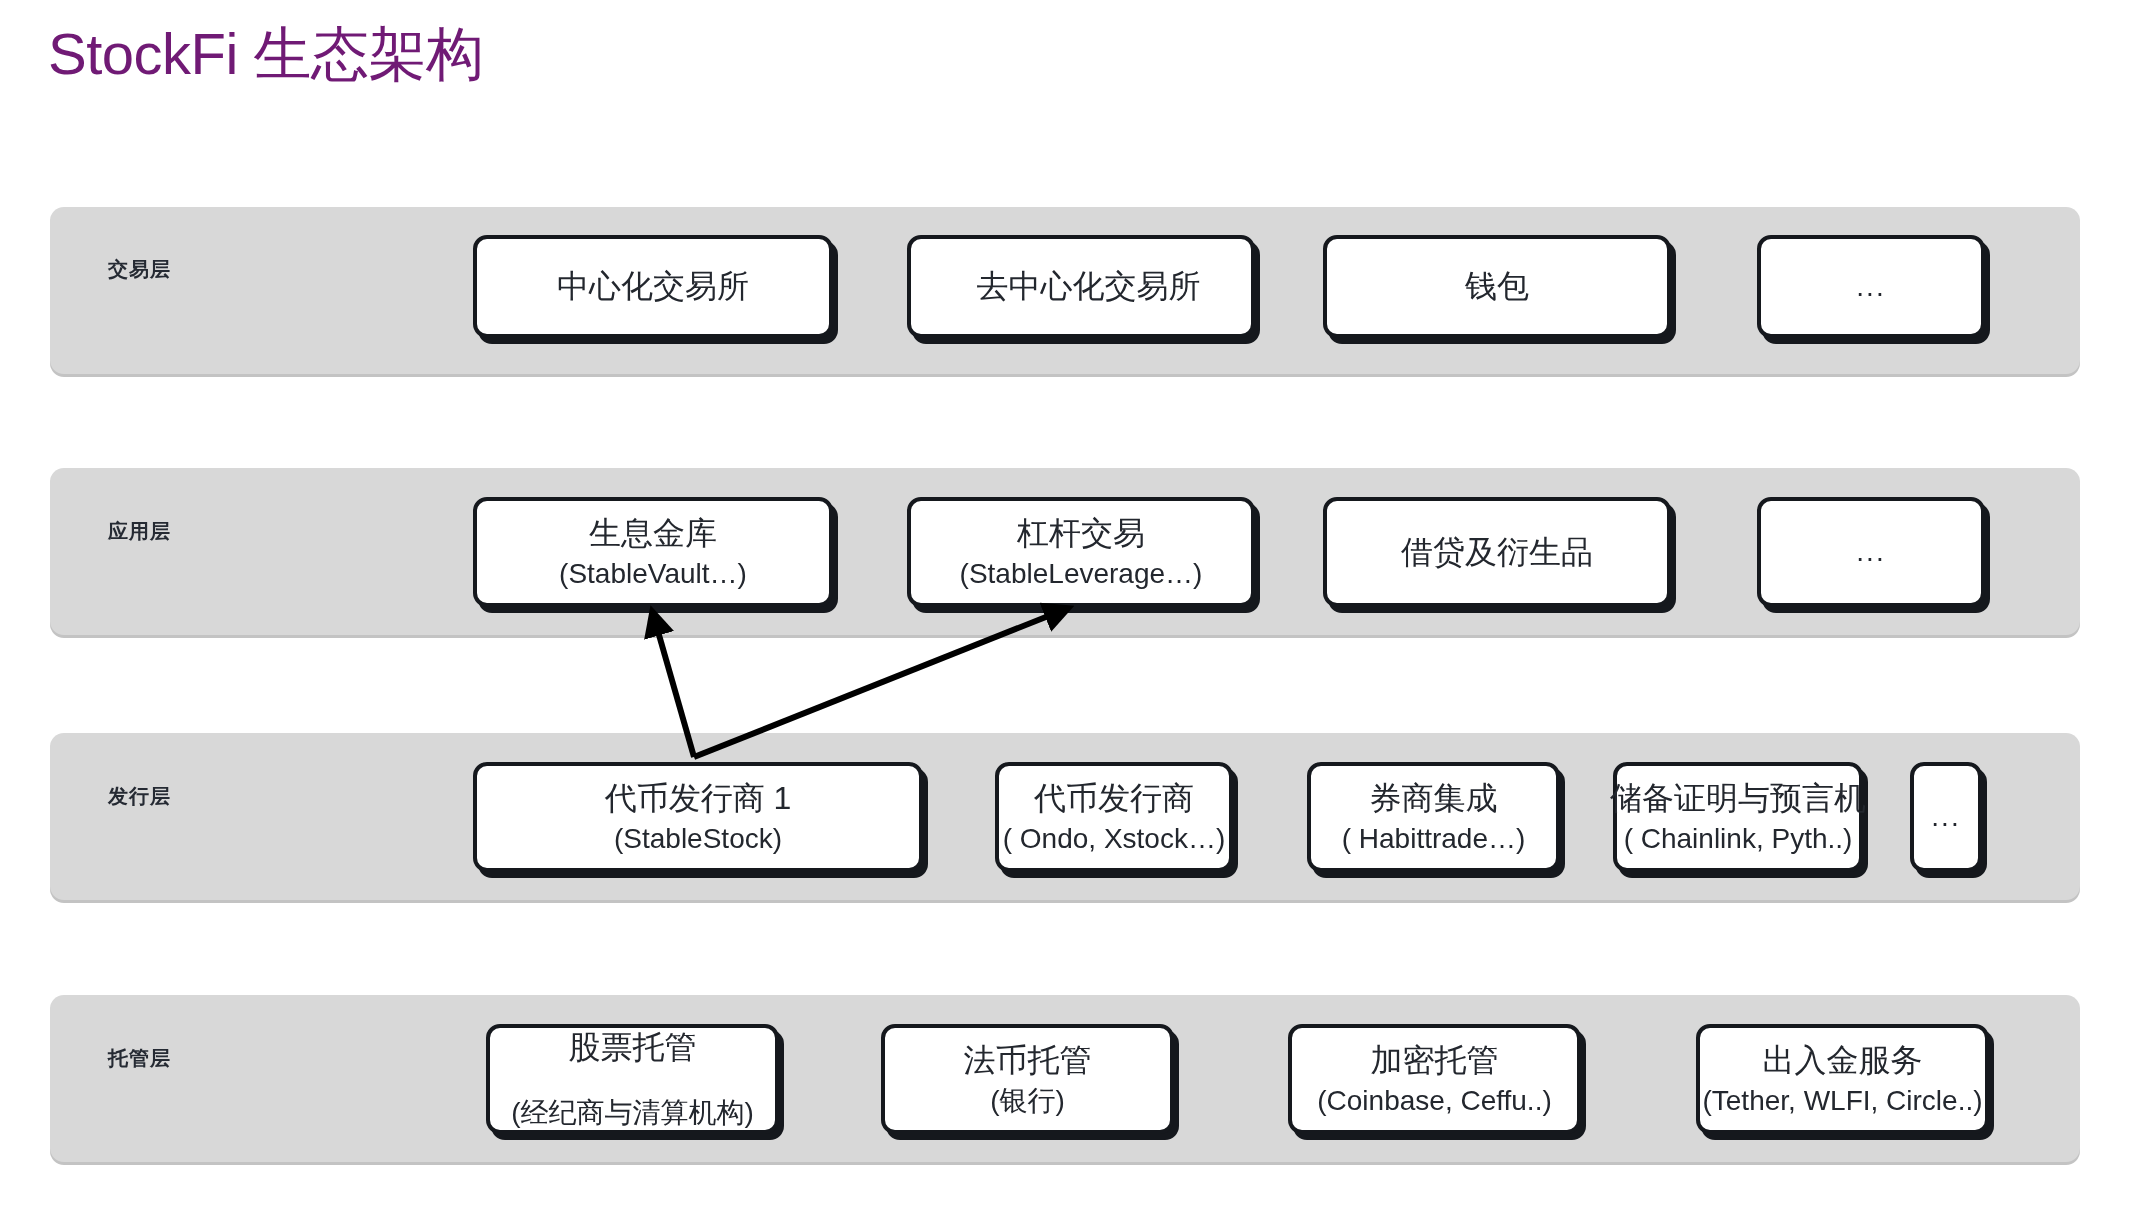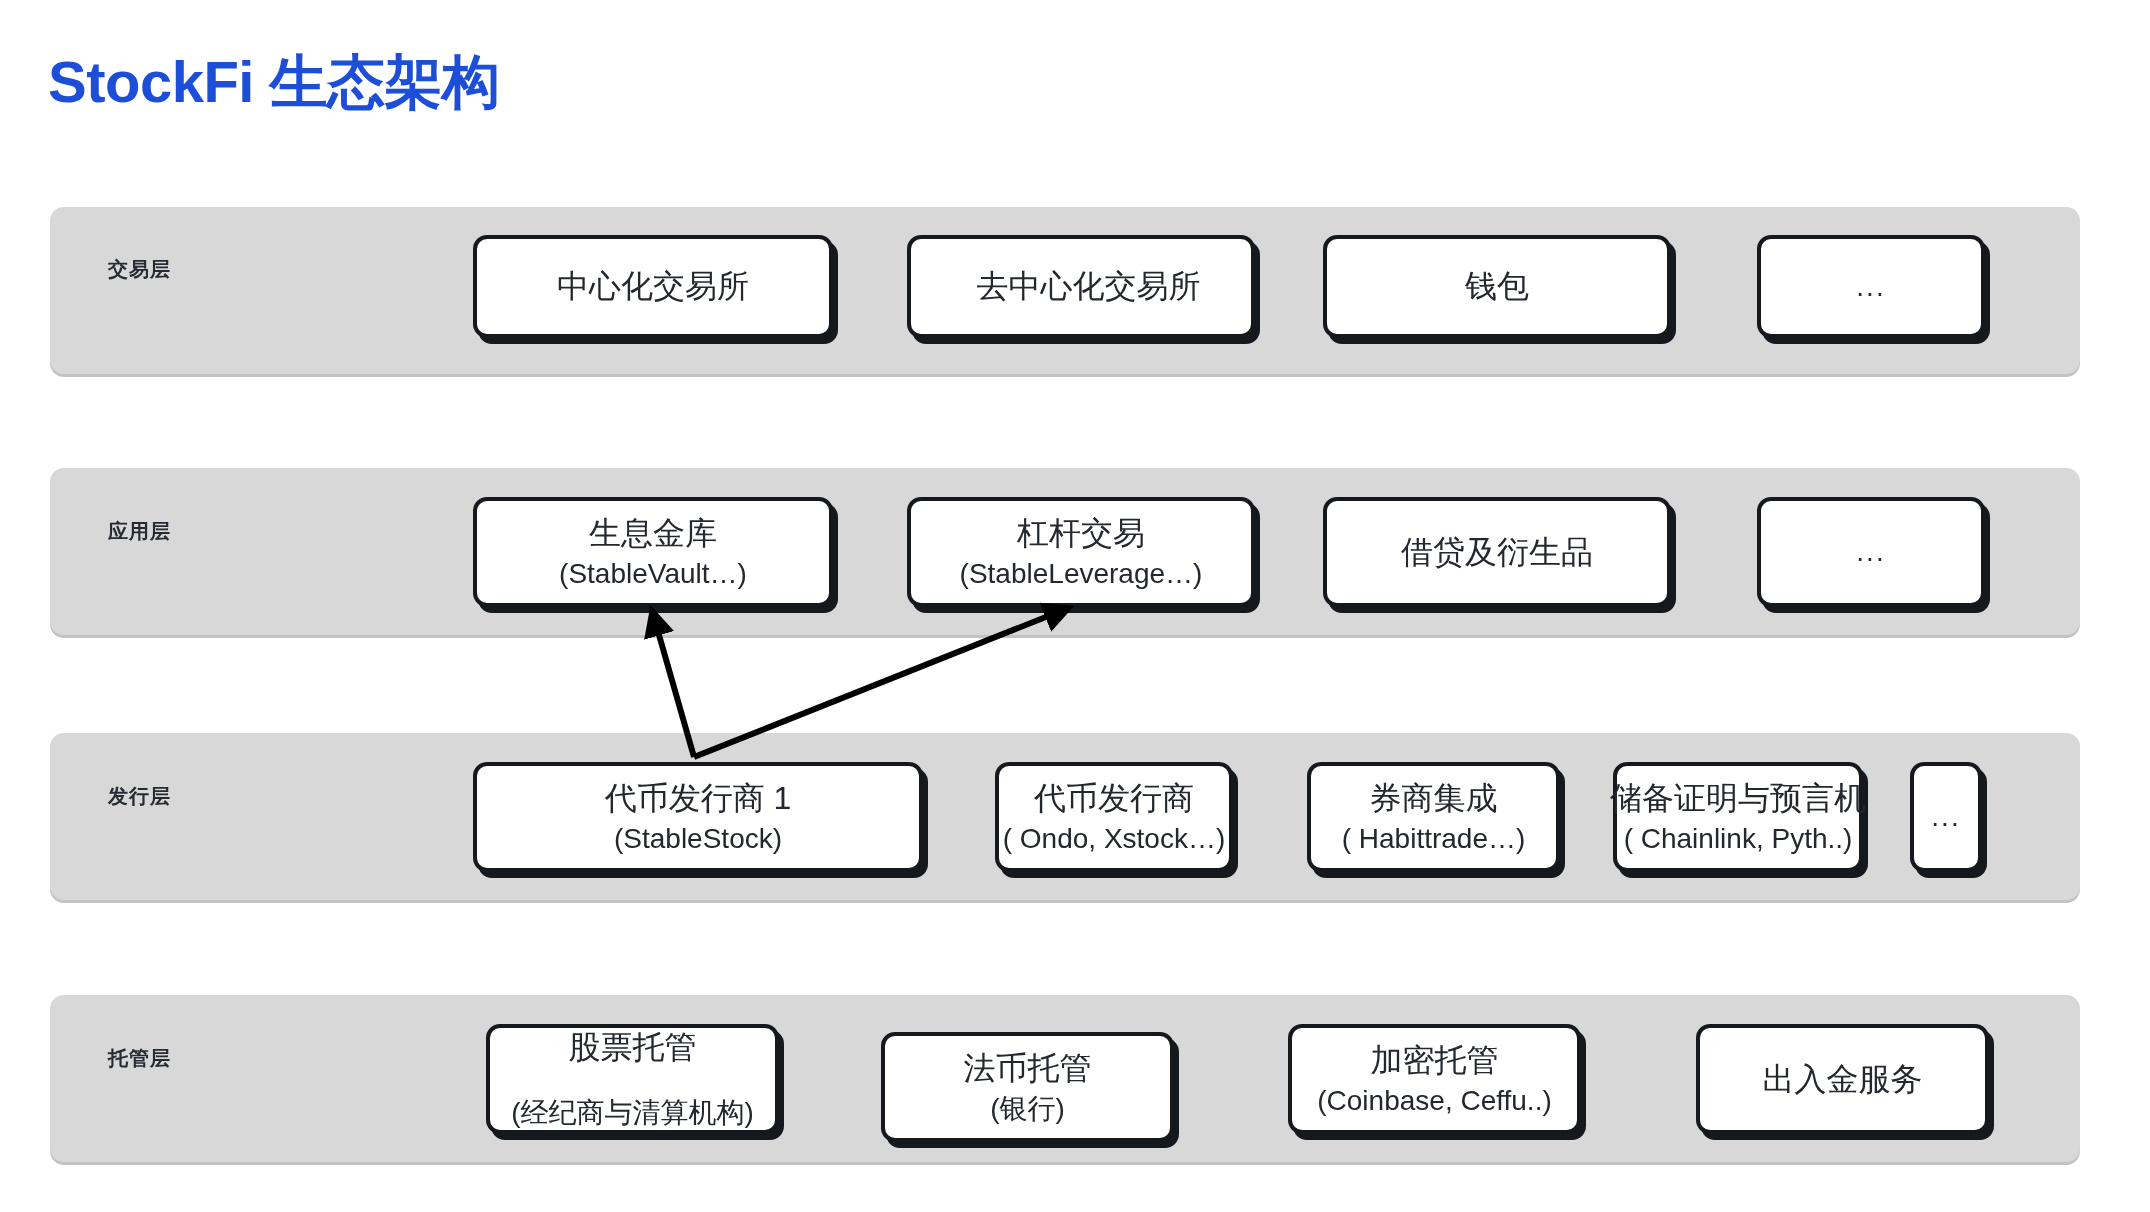--- a/index.html
+++ b/index.html
@@ -12,25 +12,25 @@
     height: 1212px;
     font-family: "Liberation Sans", "DejaVu Sans", sans-serif;
     color: #22262e;
     position: relative;
     overflow: hidden;
   }
 
   #page-title {
     position: absolute;
     left: 48px;
-    top: 44px;
+    top: 16px;
     font-size: 58px;
-    font-weight: bold;
+    font-weight: normal;
     letter-spacing: -0.5px;
-    color: #1d4ed8;
+    color: #701a75;
     white-space: nowrap;
   }
 
   .diagram {
     position: absolute;
     left: 0;
     top: 0;
     width: 2150px;
     height: 1212px;
   }
@@ -149,30 +149,31 @@
       </div>
       <div class="node ellipsis" style="left: 1910px; top: 762px; width: 72px; height: 110px;">
         <div class="line1">...</div>
       </div>
       <div class="layer-band" style="left: 50px; top: 995px; width: 2030px; height: 167px;"></div>
       <div class="layer-label" style="left: 108px; top: 1045px;">托管层</div>
       <div class="node" style="left: 486px; top: 1024px; width: 293px; height: 110px; gap: 25px;">
         <div class="line1">股票托管</div>
         <div class="line2">(经纪商与清算机构)</div>
       </div>
-      <div class="node" style="left: 881px; top: 1024px; width: 293px; height: 110px; margin-top: 8px;">
+      <div class="node" style="left: 881px; top: 1024px; width: 293px; height: 110px;">
         <div class="line1">法币托管</div>
         <div class="line2">(银行)</div>
       </div>
       <div class="node" style="left: 1288px; top: 1024px; width: 293px; height: 110px;">
         <div class="line1">加密托管</div>
         <div class="line2">(Coinbase, Ceffu..)</div>
       </div>
       <div class="node" style="left: 1696px; top: 1024px; width: 293px; height: 110px;">
         <div class="line1">出入金服务</div>
+        <div class="line2">(Tether, WLFI, Circle..)</div>
       </div>
     </div>
   <svg class="arrows" viewBox="0 0 2150 1212">
     <defs>
       <marker id="arrowhead" markerWidth="5.2" markerHeight="5.2" refX="3.7" refY="2.6" orient="auto" markerUnits="strokeWidth">
         <path d="M0,0 L5.2,2.6 L0,5.2 Z" fill="#000000"></path>
       </marker>
     </defs>
     <g id="arrow-group">
         <line x1="694" y1="757" x2="653" y2="614" stroke="#000000" stroke-width="6" marker-end="url(#arrowhead)"></line>

